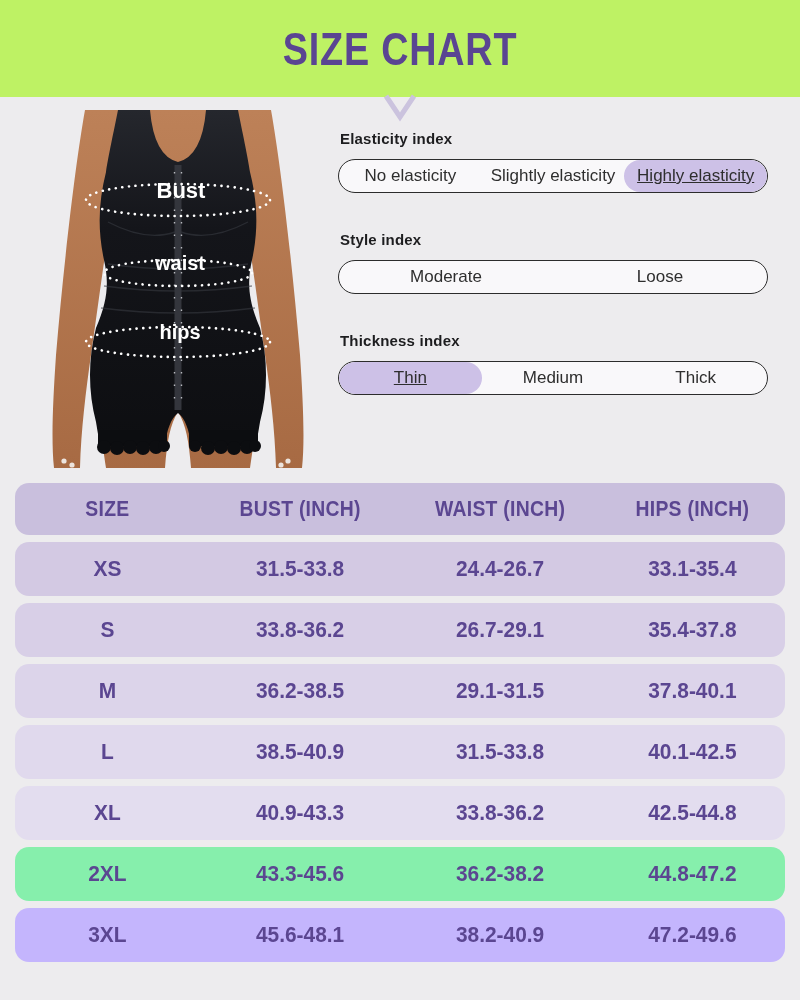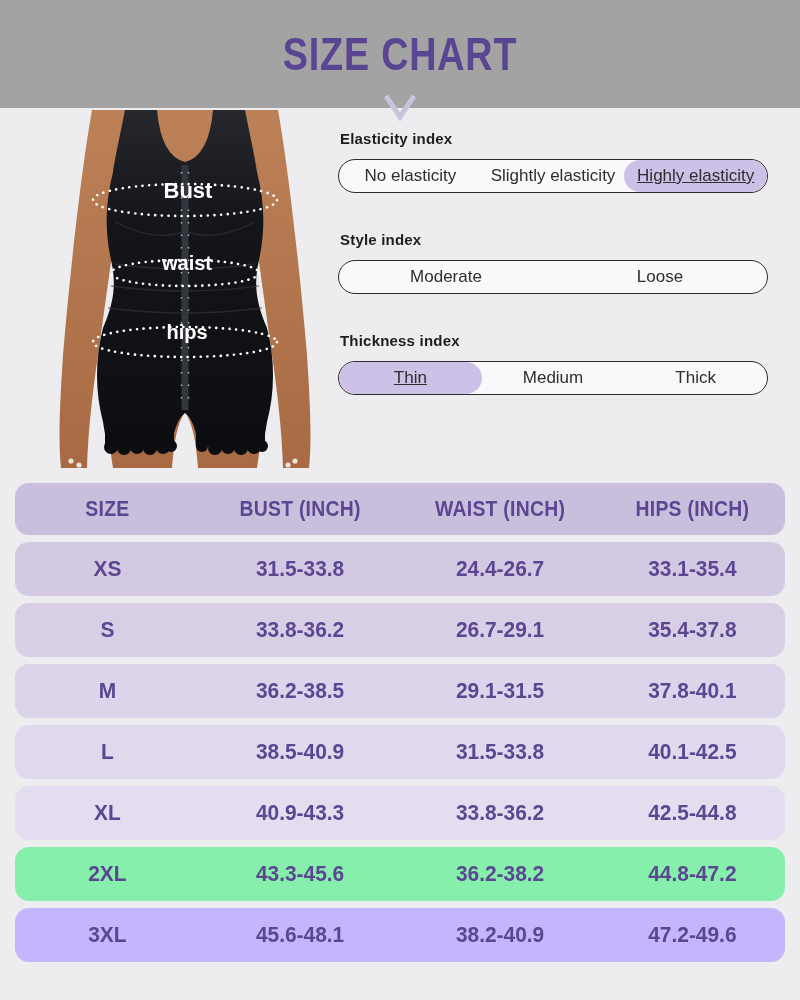--- a/index.html
+++ b/index.html
@@ -6,34 +6,34 @@
   body{
     width:800px;height:1000px;
     background:#edecee;
     font-family:"Liberation Sans", sans-serif;
     -webkit-font-smoothing:antialiased;
   }
   .page{position:relative;width:800px;height:1000px;overflow:hidden;background:#edecee;}
 
   
   .banner{
-    height:108px;background:#a3a3a3;
+    height:97px;background:#bef264;
     display:flex;align-items:center;justify-content:center;
   }
   .banner h1{
     margin:0;color:#5a4592;font-size:46px;font-weight:800;
     letter-spacing:1px;transform:scaleX(.82);white-space:nowrap;
   }
   .chevron{
     position:absolute;top:92px;left:0;right:0;
     display:flex;justify-content:center;pointer-events:none;
   }
 
   
-  .figure-wrap{position:absolute;top:110px;left:35px;width:295px;height:360px;}
+  .figure-wrap{position:absolute;top:110px;left:28px;width:295px;height:360px;}
   .indexes{position:absolute;top:130px;left:338px;width:430px;}
   .index-group{margin-bottom:38px;}
   .index-group h2{
     margin:0 0 12px 2px;font-size:15px;font-weight:700;color:#1d1d1f;
     letter-spacing:.2px;
   }
   .pillbar{
     position:relative;height:32px;border:1.5px solid #2c2c2c;border-radius:18px;
     background:#f9f8fa;display:flex;align-items:stretch;overflow:hidden;
   }

